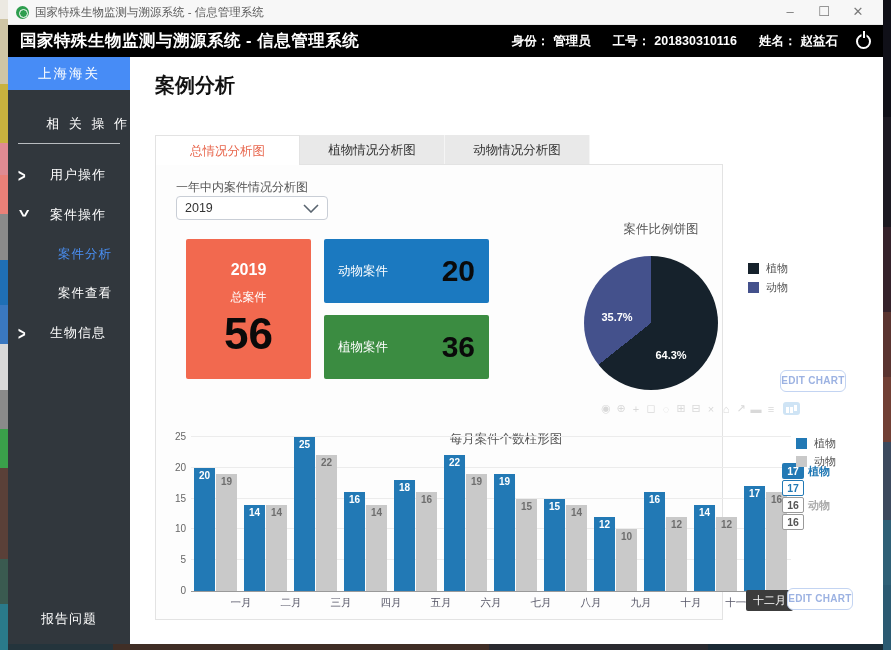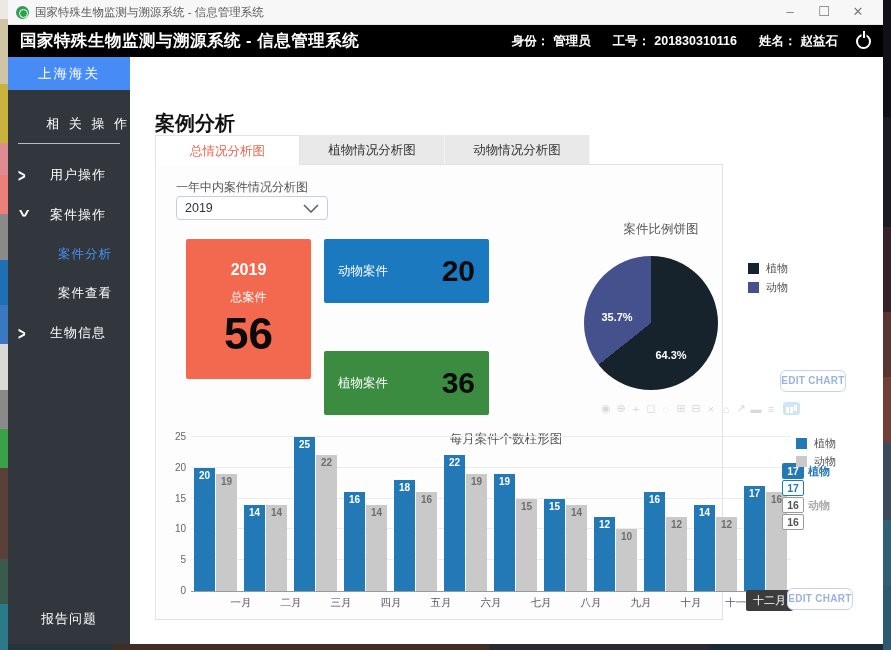--- a/index.html
+++ b/index.html
@@ -32,38 +32,38 @@
   .sb-divider{margin:10px 10px 0 10px;border-top:1px solid #b9bcc0;}
   .sb-row{display:flex;align-items:center;margin-top:22px;padding-left:10px;font-size:13px;cursor:pointer;}
   .chev{display:inline-block;font-weight:bold;font-size:13px;transform:scaleY(1.4);color:#fff;width:12px;}
   .chev.down{transform:rotate(90deg) scaleY(1.4);}
   .sb-label{margin-left:20px;letter-spacing:1px;}
   .sb-sub{margin-top:22px;padding-left:50px;font-size:12.5px;letter-spacing:1px;cursor:pointer;color:#fff;}
   .sb-sub.active{color:#4a90f5;}
   .sb-footer{position:absolute;left:0;bottom:16px;width:100%;text-align:center;font-size:13px;letter-spacing:1px;cursor:pointer;}
   
   .main{position:absolute;left:122px;top:57px;right:0;bottom:0;background:#fff;}
-  .page-title{position:absolute;left:25px;top:15px;font-size:20px;font-weight:bold;color:#111;margin-top:38px;}
+  .page-title{position:absolute;left:25px;top:15px;font-size:20px;font-weight:bold;color:#111;}
   .page-sub{position:absolute;left:25px;top:45px;font-size:12px;color:#777;}
   .tabs{position:absolute;left:25px;top:78px;display:flex;}
   .tab{width:145px;height:30px;line-height:30px;text-align:center;font-size:12.5px;color:#333;background:#e9e9e9;border-right:1px solid #f5f5f5;cursor:pointer;}
   .tab.active{background:#fff;color:#e8674e;border:1px solid #e3e3e3;border-bottom:none;position:relative;z-index:2;}
   .panel{position:absolute;left:25px;top:107px;width:568px;height:456px;border:1px solid #e3e3e3;background:#fdfdfd;z-index:1;}
   
   .filter-label{position:absolute;left:20px;top:14px;font-size:12px;color:#555;}
   .year-select{position:absolute;left:20px;top:31px;width:152px;height:24px;border:1px solid #c9ced6;border-radius:4px;background:#fff;display:flex;align-items:center;padding:0 8px;cursor:pointer;}
   .year-select .val{flex:1;font-size:12.5px;color:#333;}
   .card{position:absolute;color:#fff;border-radius:2px;}
   .card-total{left:30px;top:74px;width:125px;height:140px;text-align:center;}
   .card-total .yr{margin-top:22px;font-size:16px;font-weight:bold;}
   .card-total .lb{margin-top:10px;font-size:12px;}
   .card-total .num{margin-top:6px;font-size:44px;font-weight:bold;color:#0a0a0a;line-height:1;}
   .card-small{width:165px;height:64px;display:flex;align-items:center;padding:0 14px;}
   .card-animal{left:168px;top:74px;}
-  .card-plant{left:168px;top:150px;margin-top:36px;}
+  .card-plant{left:168px;top:150px;}
   .card-small .lb{font-size:12.5px;flex:1;}
   .card-small .num{font-size:30px;font-weight:bold;color:#0a0a0a;}
   
   .pieblock{position:absolute;left:410px;top:54px;width:290px;height:185px;}
   .pie-title{position:absolute;left:35px;top:2px;width:120px;text-align:center;font-size:12.5px;color:#555;}
   .pie{position:absolute;left:18px;top:37px;width:134px;height:134px;border-radius:50%;}
   .pie-lab{position:absolute;width:50px;text-align:center;font-size:11px;font-weight:bold;color:#fff;}
   .legend-item{position:absolute;display:flex;align-items:center;font-size:11px;color:#555;}
   .legend-sq{width:11px;height:11px;margin-right:7px;flex:none;}
   .editbtn{position:absolute;width:66px;height:22px;border:1.5px solid #c3d4f2;border-radius:6px;background:#fff;color:#9cb2e2;font-size:10px;font-weight:bold;text-align:center;line-height:19px;cursor:pointer;letter-spacing:.3px;}

